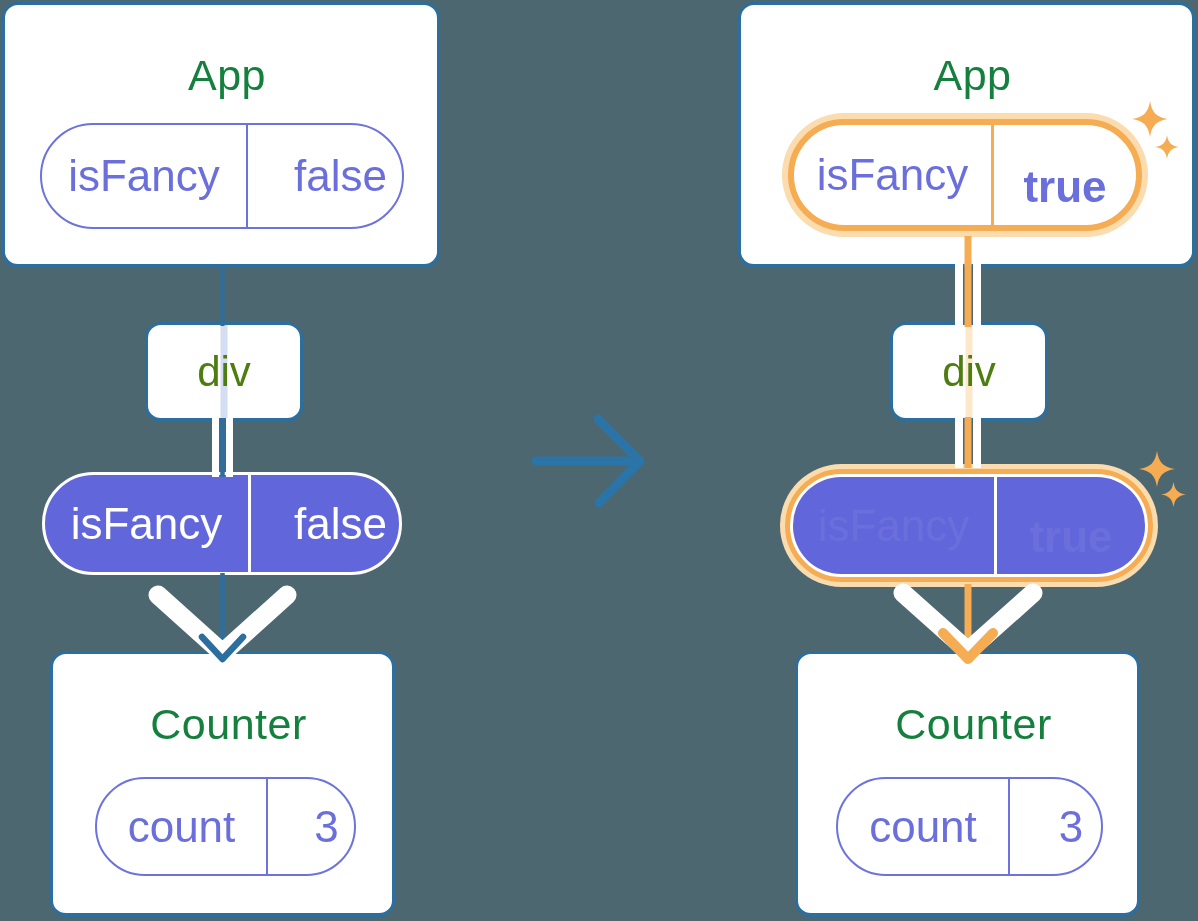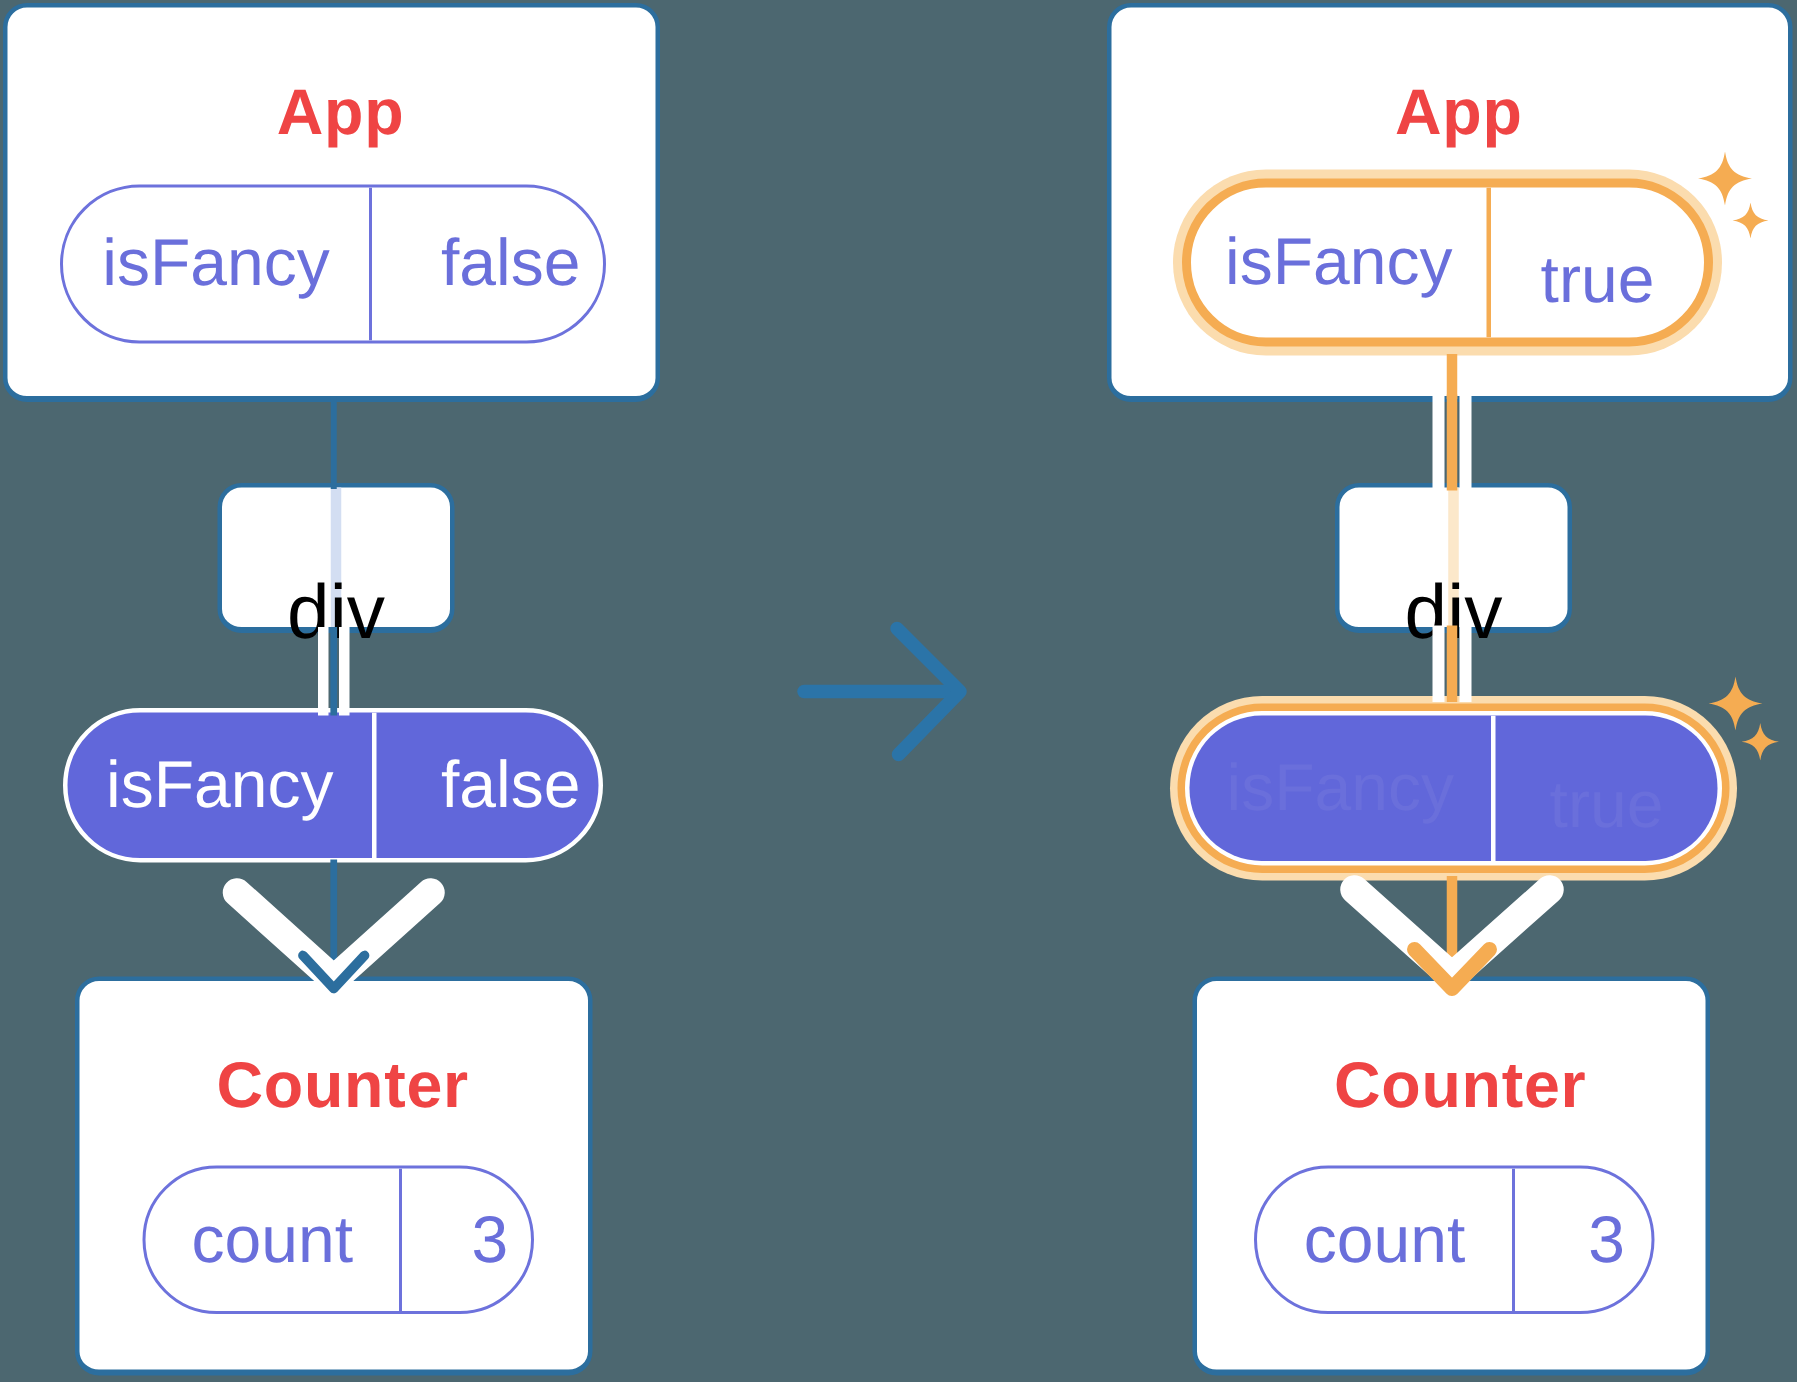--- a/index.html
+++ b/index.html
@@ -7,26 +7,26 @@
     position:relative;width:1198px;height:921px;background:#4c6770;
     font-family:"Liberation Sans",sans-serif;overflow:hidden;
   }
   
   .box{
     position:absolute;background:#fff;border:3px solid #2c6e9e;border-bottom-width:4px;
     border-radius:16px;box-sizing:border-box;z-index:1;
   }
   .box-title{
     position:absolute;top:46px;left:0;right:0;text-align:center;
-    font-size:43px;font-weight:700;color:#ef4444;letter-spacing:.5px;margin-left:12px;
+    font-size:43px;font-weight:400;color:#15803d;letter-spacing:.5px;margin-left:12px;
   }
   .node-label{
     position:relative;z-index:2;width:100%;height:100%;
     display:flex;align-items:center;justify-content:center;
-    font-size:51px;font-weight:500;color:#000000;margin-top:36px;
+    font-size:42px;font-weight:500;color:#4d7c0f;
   }
   .trace{
     position:absolute;left:50%;transform:translateX(-50%);
     top:0;bottom:0;width:7px;z-index:1;
   }
   .trace.lavender{background:#d3def2;}
   .trace.peach{background:#fce8ca;}
   
   .pill{
     position:absolute;box-sizing:border-box;display:flex;align-items:stretch;
@@ -34,21 +34,21 @@
   }
   .pill .cell{
     display:flex;align-items:center;justify-content:center;
     font-size:44px;box-sizing:border-box;
   }
   .pill .cell.val{flex:1;padding-left:31px;}
   .outline-pill{border:2.5px solid #6d72dc;color:#6a6fdb;background:#fff;}
   .outline-pill .cell.key{border-right:2.5px solid #6d72dc;}
   .solid-pill{background:#6167da;border:3px solid #fff;color:#fff;}
   .solid-pill .cell.key{border-right:3px solid #fff;}
-  .bold{font-weight:normal;margin-top:23px;}
+  .bold{font-weight:bold;margin-top:23px;}
   
   .hl-outer{position:absolute;background:#fbdcae;border-radius:70px;padding:6px;box-sizing:border-box;z-index:2;}
   .hl-mid{
     box-sizing:border-box;width:100%;height:100%;
     border:6px solid #f5ac52;background:#fff;border-radius:60px;
     display:flex;align-items:stretch;overflow:hidden;
   }
   .hl-mid .cell{display:flex;align-items:center;justify-content:center;font-size:44px;color:#6a6fdb;box-sizing:border-box;}
   .hl-mid .cell.key{border-right:3px solid #f5ac52;}
   .hl-mid .cell.val{flex:1;}

